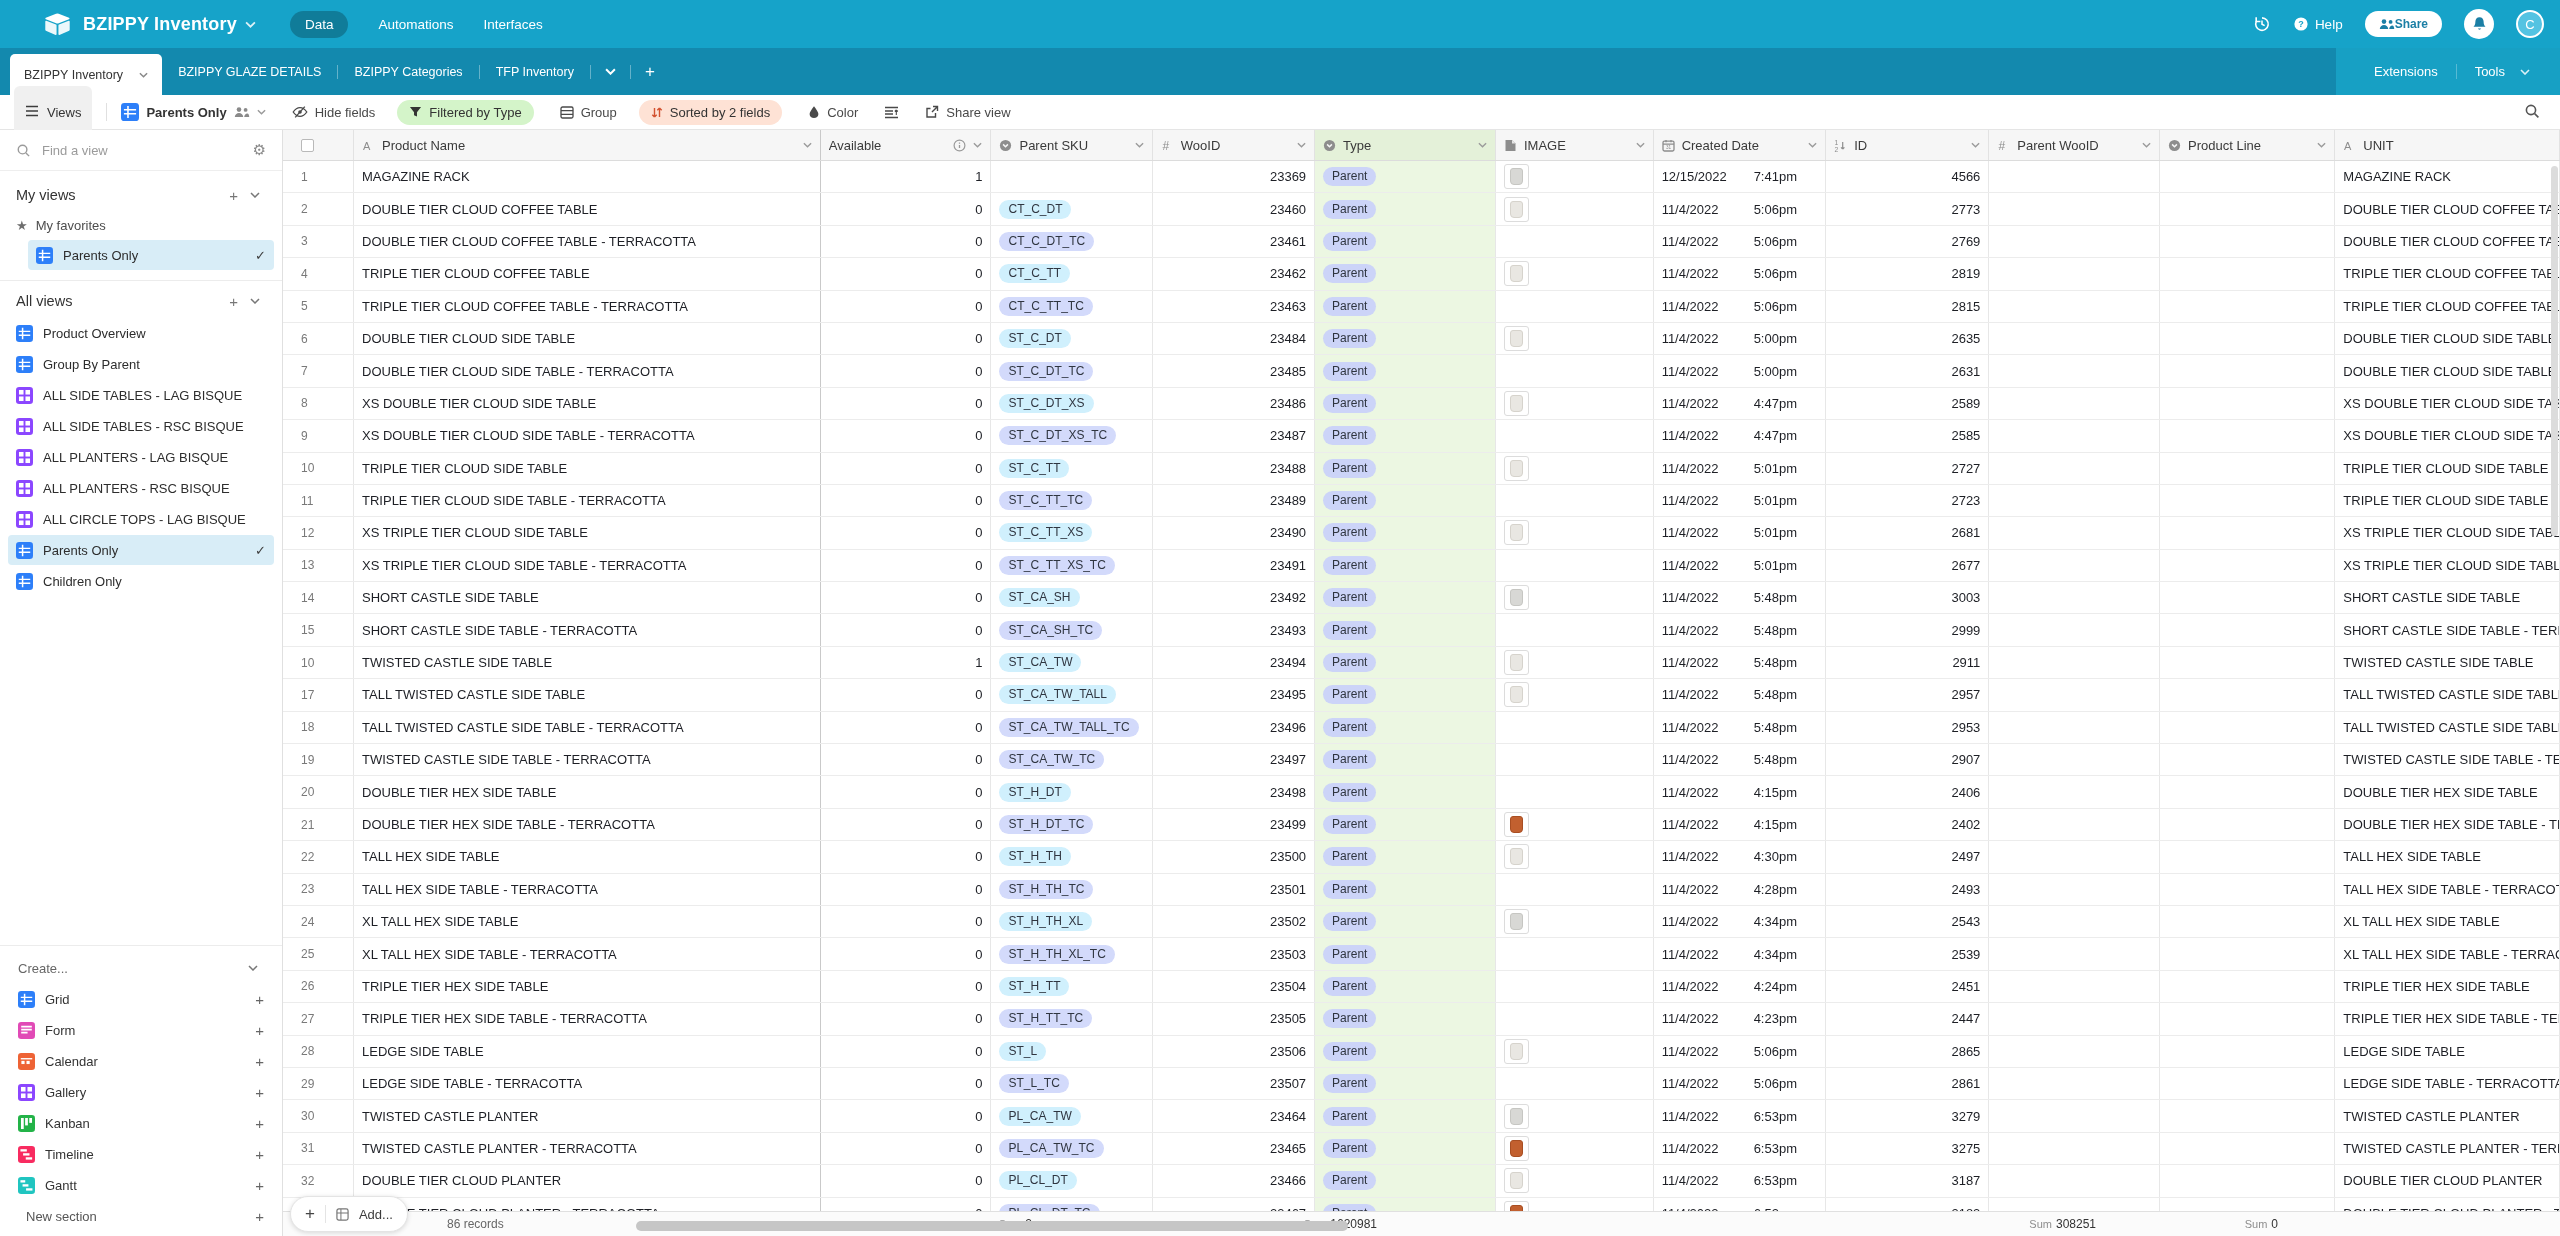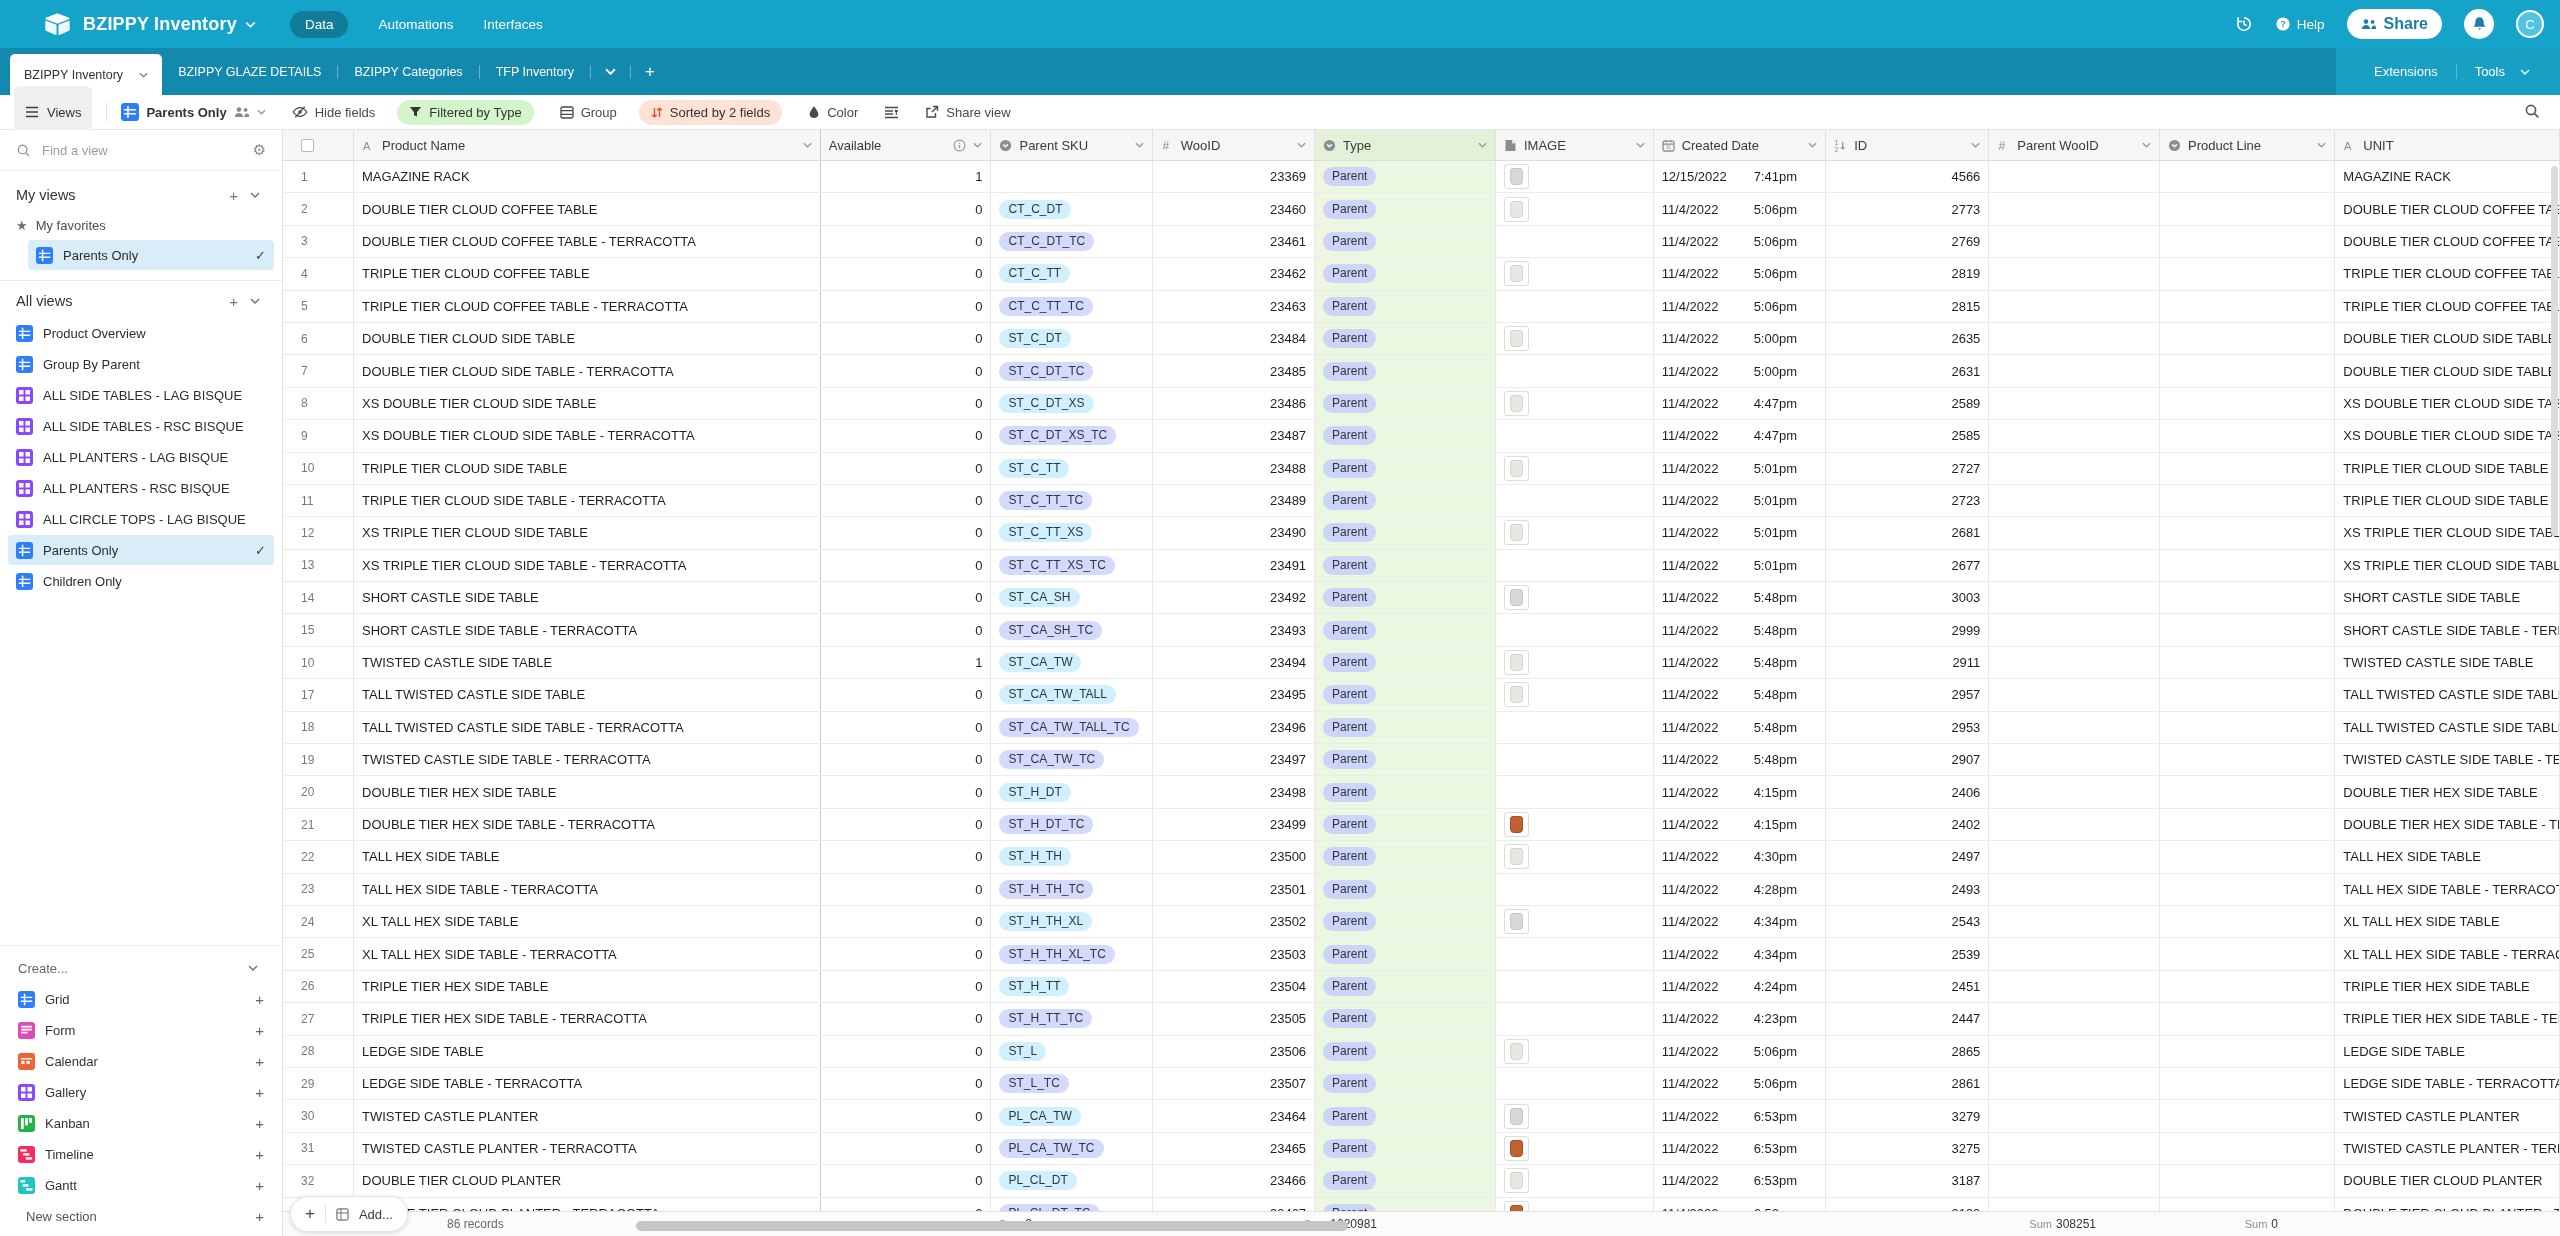--- a/index.html
+++ b/index.html
@@ -12,21 +12,21 @@
   #logo { margin-left:44px; display:flex; align-items:center; }
   #app-title { font-size:18px; font-weight:bold; margin-left:12px; letter-spacing:.2px; }
   .tb-chev { color:rgba(255,255,255,.85); margin-left:8px; display:flex; }
   #topnav { display:flex; align-items:center; margin-left:34px; gap:30px; font-size:13.5px; }
   .nav-item { cursor:pointer; }
   .nav-item.active { background:rgba(0,0,0,.24); border-radius:9999px; padding:6px 15px; }
   #topbar-right { margin-left:auto; display:flex; align-items:center; gap:22px; margin-right:16px; }
   .tb-icon { display:flex; align-items:center; color:#fff; }
   #help-btn { display:flex; align-items:center; gap:6px; font-size:13.5px; }
   #share-btn { background:#fff; color:#177fa0; border-radius:9999px; padding:6px 14px;
-    display:flex; align-items:center; gap:7px; font-size:16px; font-weight:bold; color:#1b7fa5; }
+    display:flex; align-items:center; gap:0; font-size:12px; font-weight:bold; color:#1b7fa5; }
   #bell-btn { background:#fff; width:30px; height:30px; border-radius:50%; display:flex;
     align-items:center; justify-content:center; color:#1b7fa5; }
   #avatar { width:28px; height:28px; border-radius:50%; background:#54c3e2; border:2px solid #fff;
     display:flex; align-items:center; justify-content:center; font-size:13px; color:#fff; }
 
   
   #tabstrip { position:absolute; left:0; top:48px; width:2560px; height:47px; background:#1389ae;
     display:flex; align-items:flex-end; color:#fff; }
   #tabs { display:flex; align-items:flex-end; height:100%; padding-left:10px; }
   .table-tab { font-size:12.5px; padding:0 16px; height:100%; display:flex; align-items:center; cursor:pointer; }
@@ -37,21 +37,21 @@
   #tabstrip-right { margin-left:auto; height:100%; background:#17a0c4; display:flex; align-items:center;
     font-size:13px; padding:0 20px; gap:0; }
   #extensions-btn { padding:0 18px; cursor:pointer; }
   #tools-btn { padding:0 10px 0 18px; cursor:pointer; display:flex; align-items:center; gap:7px;
     border-left:1px solid rgba(255,255,255,.28); }
 
   
   #toolbar { position:absolute; left:0; top:95px; width:2560px; height:35px; background:#fff;
     border-bottom:1px solid #e5e5e5; display:flex; align-items:center; font-size:13px; color:#444; }
   #views-btn { margin-left:14px; background:#f0f0f0; border-radius:6px; padding:19px 11px;
-    display:flex; align-items:center; gap:8px; color:#333; cursor:pointer; }
+    display:flex; align-items:flex-start; gap:8px; color:#333; cursor:pointer; }
   .tbar-sep { width:1px; height:18px; background:#e0e0e0; margin:0 14px; }
   #current-view { display:flex; align-items:center; gap:7px; cursor:pointer; }
   #current-view b { font-size:13px; color:#333; }
   .tbar-item { display:flex; align-items:center; gap:7px; margin-left:26px; cursor:pointer; color:#494949;justify-content:flex-end; }
   .tbar-pill { border-radius:9999px; padding:5px 12px; margin-left:22px; display:flex; gap:7px;
     align-items:center; color:#333; cursor:pointer; }
   .pill-green { background:#d4f4c9; }
   .pill-peach { background:#fee2d5; }
   #toolbar-search { margin-left:auto; margin-right:20px; color:#555; cursor:pointer; }
 

